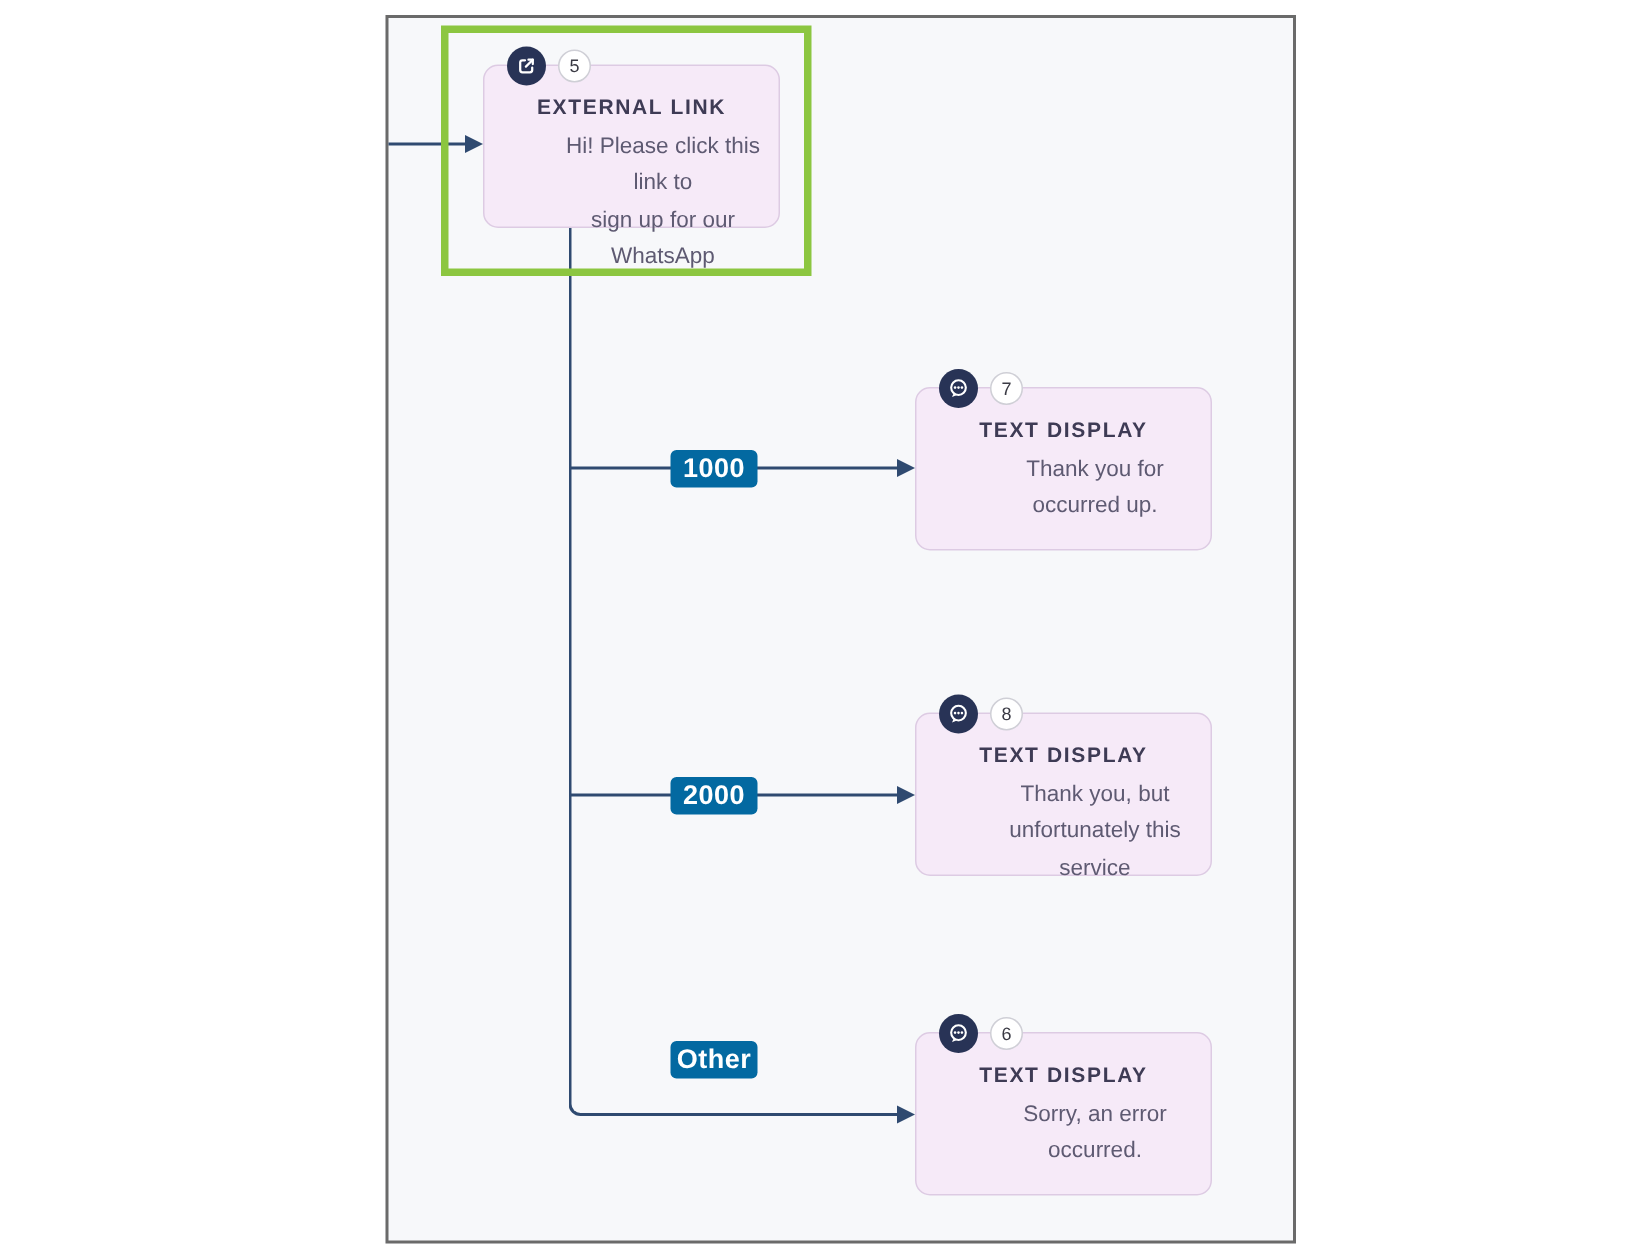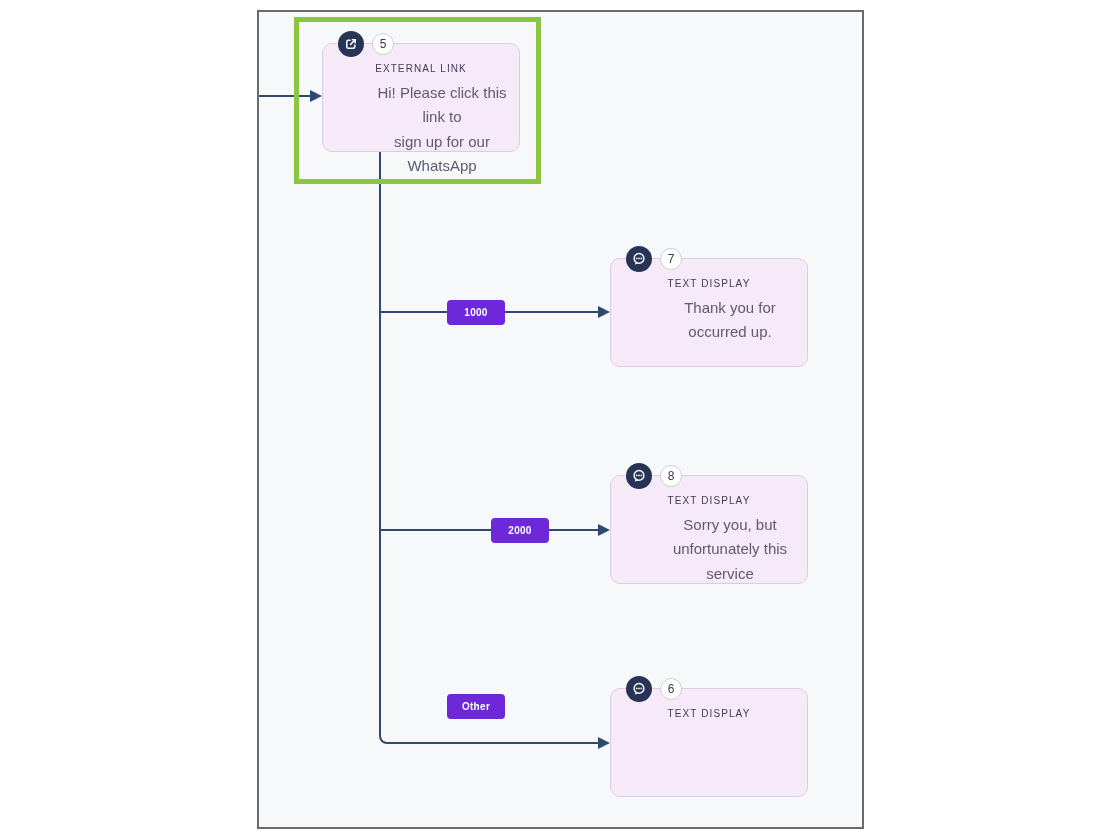--- a/index.html
+++ b/index.html
@@ -20,33 +20,33 @@
   }
   .arrowhead{
     position:absolute; width:0; height:0;
     border-top:6px solid transparent; border-bottom:6px solid transparent;
     border-left:12px solid #2f4a70;
   }
 
   
   .branch-badge{
     position:absolute; left:188px; width:58px; height:25px;
-    background:#6d28d9; color:#ffffff; border-radius:4px;
-    font-size:10px; font-weight:bold; letter-spacing:.3px;
+    background:#0369a1; color:#ffffff; border-radius:4px;
+    font-size:18px; font-weight:bold; letter-spacing:.3px;
     display:flex; align-items:center; justify-content:center;
   }
 
   
   .node{
     position:absolute; width:198px; height:109px;
     background:#f6eaf8; border:1px solid #ddcbe3; border-radius:10px;
     text-align:center; padding:19px 10px 0 10px;
   }
   .node-type{
-    font-size:10px; font-weight:normal; letter-spacing:1.1px;
+    font-size:14px; font-weight:bold; letter-spacing:1.1px;
     color:#3e3b55; margin-bottom:7px; text-transform:uppercase;
   }
   .node-text{
     font-size:15px; color:#5e5a72; line-height:1.62; white-space:pre-line;margin-left:42px;
   }
   .port-icon{
     position:absolute; left:15px; top:-13px; width:26px; height:26px;
     background:#283356; border-radius:50%;
     display:flex; align-items:center; justify-content:center;
   }
@@ -74,21 +74,21 @@
 
   <div class="edge h" style="left:121px;top:299px;width:219px;"></div>
   <div class="arrowhead" style="left:339px;top:294px;"></div>
 
   <div class="edge h" style="left:121px;top:517px;width:219px;"></div>
   <div class="arrowhead" style="left:339px;top:512px;"></div>
 
   <div class="arrowhead" style="left:339px;top:725px;"></div>
 
   <div class="branch-badge" style="top:288px;">1000</div>
-  <div class="branch-badge" style="top:506px;margin-left:44px;">2000</div>
+  <div class="branch-badge" style="top:506px;">2000</div>
   <div class="branch-badge" style="top:682px;">Other</div>
 
   <div class="highlight-box"></div>
 
   <div class="node" style="left:63px;top:31px;">
     <span class="port-icon">
       <svg width="14" height="14" viewBox="0 0 14 14" fill="none" stroke="#ffffff" stroke-width="1.5" stroke-linecap="round" stroke-linejoin="round">
         <path d="M6 3.2 H4.3 A1.5 1.5 0 0 0 2.8 4.7 V9.7 A1.5 1.5 0 0 0 4.3 11.2 H9.3 A1.5 1.5 0 0 0 10.8 9.7 V8"></path>
         <path d="M6.6 7.4 L11.2 2.8"></path>
         <path d="M8.3 2.8 H11.2 V5.7"></path>
@@ -120,31 +120,32 @@
       <svg width="16" height="16" viewBox="0 0 16 16">
         <circle cx="8" cy="7.4" r="4.9" fill="none" stroke="#ffffff" stroke-width="1.4"></circle>
         <path d="M4.8 11 L3.7 13.7 L7 12.3 Z" fill="#ffffff"></path>
         <circle cx="5.7" cy="7.4" r="0.85" fill="#ffffff"></circle>
         <circle cx="8" cy="7.4" r="0.85" fill="#ffffff"></circle>
         <circle cx="10.3" cy="7.4" r="0.85" fill="#ffffff"></circle>
       </svg>
     </span>
     <span class="num-badge">8</span>
     <div class="node-type">TEXT DISPLAY</div>
-    <div class="node-text">Sorry you, but
+    <div class="node-text">Thank you, but
 unfortunately this service</div>
   </div>
 
   <div class="node" style="left:351px;top:676px;">
     <span class="port-icon">
       <svg width="16" height="16" viewBox="0 0 16 16">
         <circle cx="8" cy="7.4" r="4.9" fill="none" stroke="#ffffff" stroke-width="1.4"></circle>
         <path d="M4.8 11 L3.7 13.7 L7 12.3 Z" fill="#ffffff"></path>
         <circle cx="5.7" cy="7.4" r="0.85" fill="#ffffff"></circle>
         <circle cx="8" cy="7.4" r="0.85" fill="#ffffff"></circle>
         <circle cx="10.3" cy="7.4" r="0.85" fill="#ffffff"></circle>
       </svg>
     </span>
     <span class="num-badge">6</span>
     <div class="node-type">TEXT DISPLAY</div>
+    <div class="node-text">Sorry, an error occurred.</div>
   </div>
 
 </div>
 
 </body></html>

